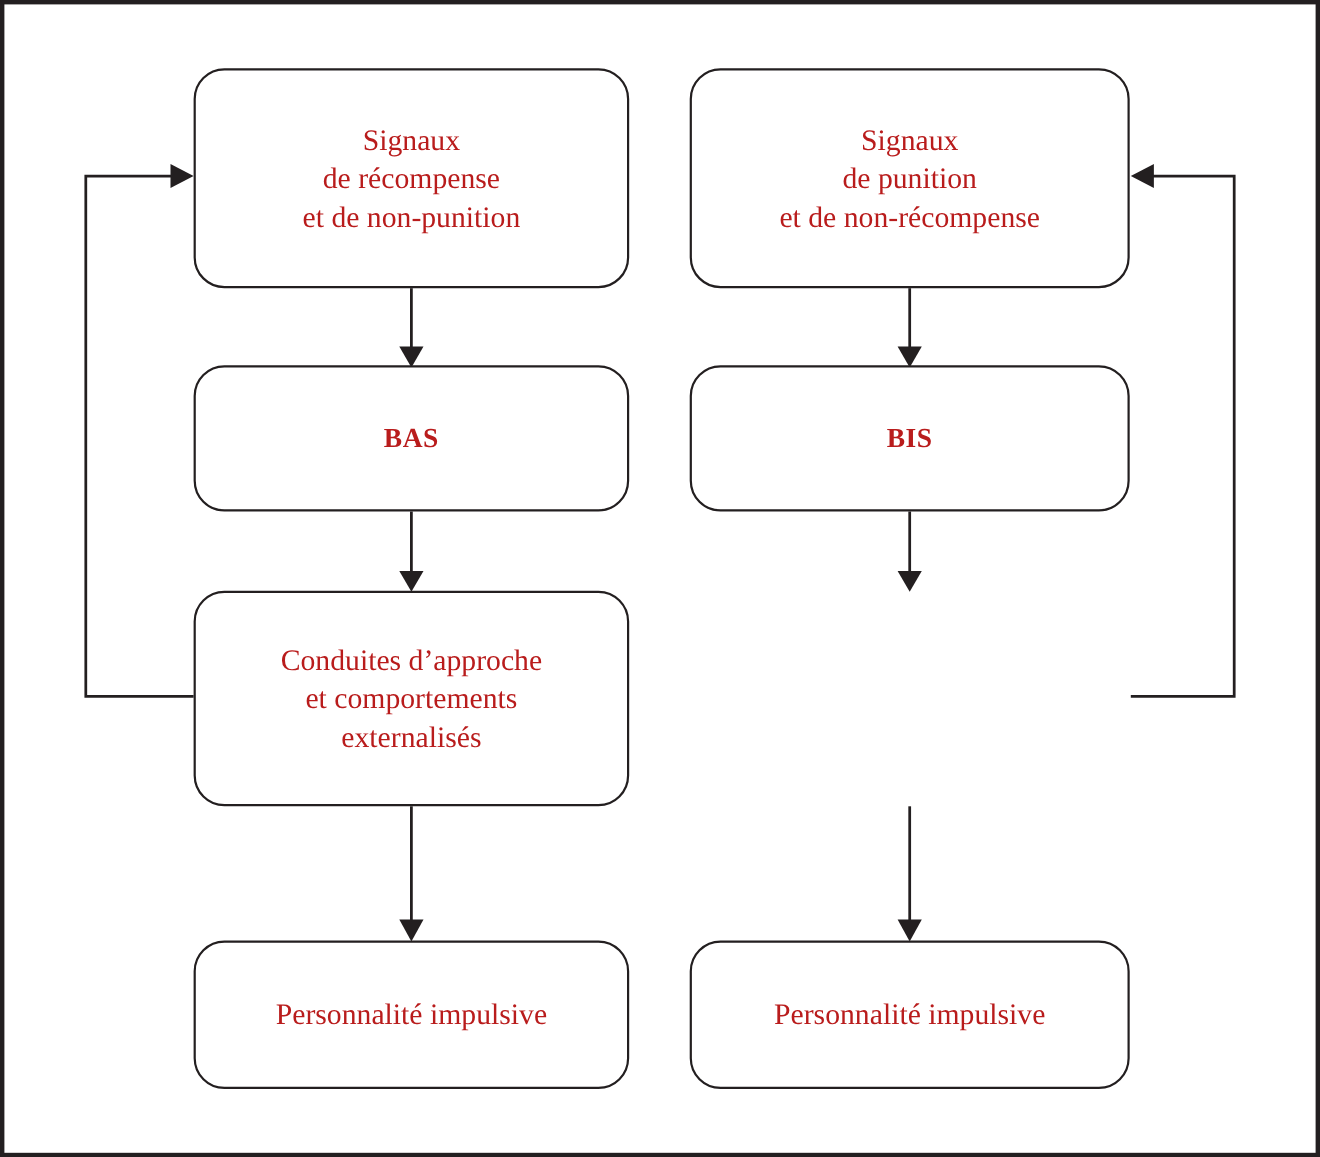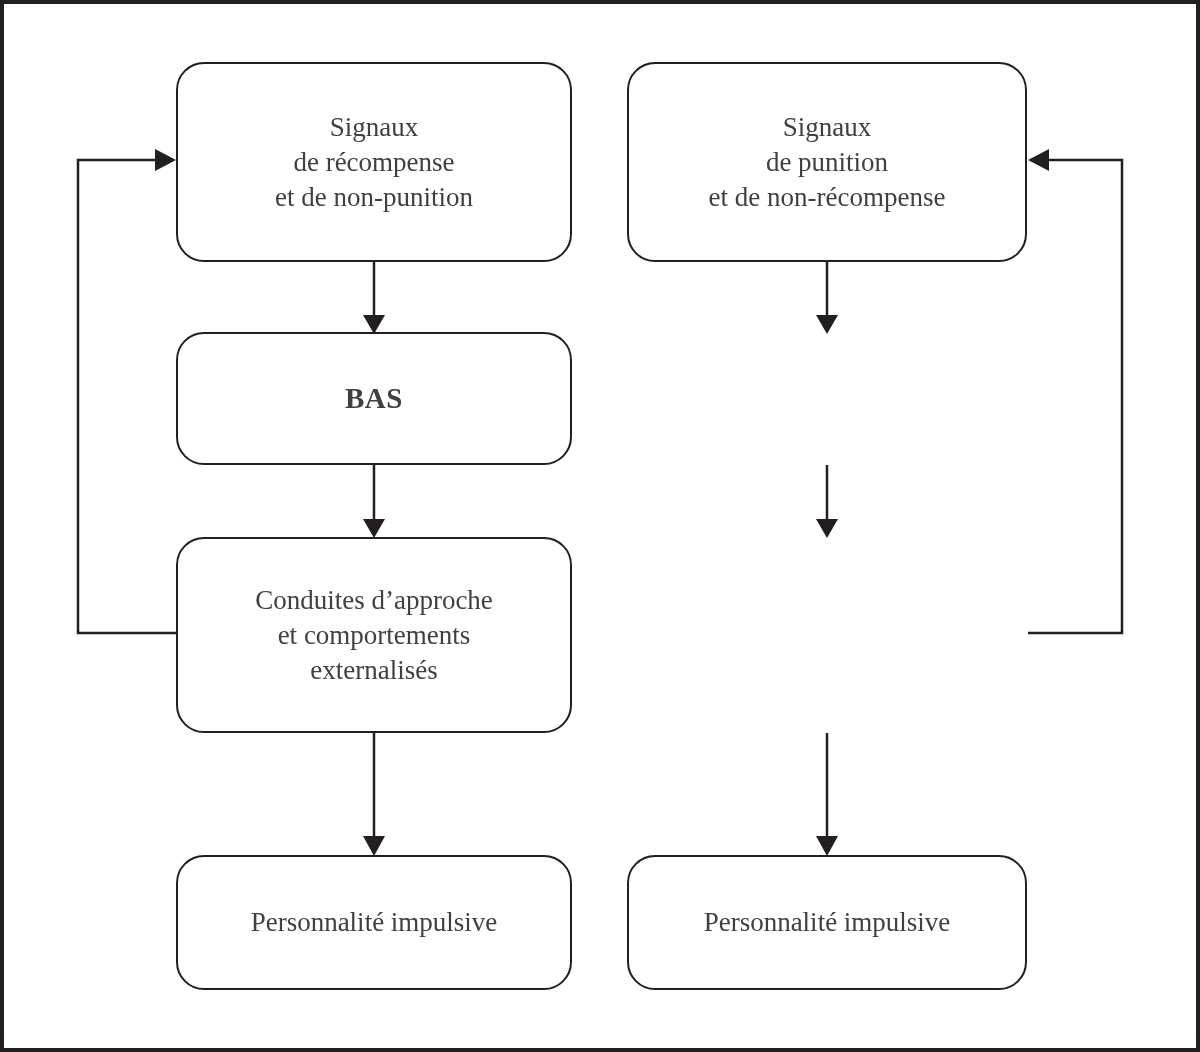--- a/index.html
+++ b/index.html
@@ -33,25 +33,25 @@
     border-radius: 28px;
     display: flex;
     align-items: center;
     justify-content: center;
     text-align: center;
   }
   .node-label {
     white-space: pre-line;
     font-size: 27px;
     line-height: 35px;
-    color: #404040;
+    color: #b91c1c;
   }
   .node-label.system {
     font-weight: bold;
-    font-size: 29px;
+    font-size: 25px;
     letter-spacing: 0.5px;
   }
   
   .col-left  { left: 172px; width: 396px; }
   .col-right { left: 623px; width: 400px; }
   .row-signals     { top: 58px;  height: 200px; }
   .row-system      { top: 328px; height: 133px; }
   .row-conduct     { top: 533px; height: 196px; }
   .row-personality { top: 851px; height: 135px; }
 </style>
@@ -106,19 +106,22 @@
   <div class="node col-left row-personality">
     <span class="node-label">Personnalité impulsive</span>
   </div>
 
   <div class="node col-right row-signals">
     <span class="node-label">Signaux
 de punition
 et de non-récompense</span>
   </div>
 
+  <div class="node col-right row-system">
+    <span class="node-label system">BIS</span>
+  </div>
 
 
   <div class="node col-right row-personality">
     <span class="node-label">Personnalité impulsive</span>
   </div>
 
 </div>
 
 </body></html>

